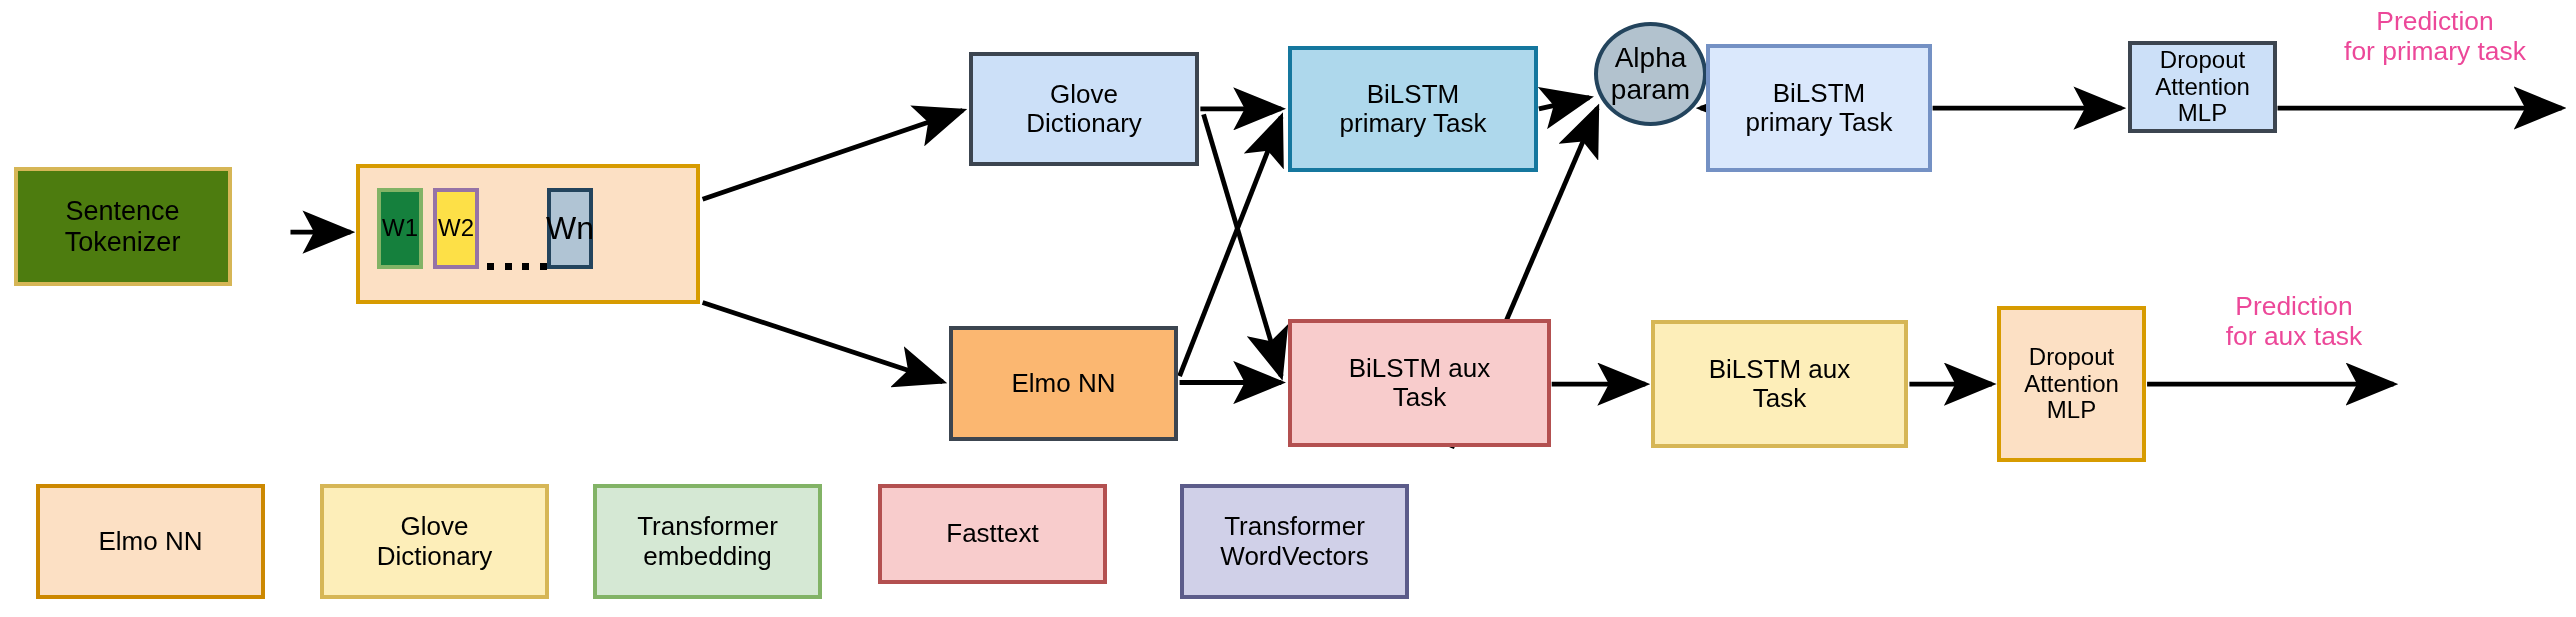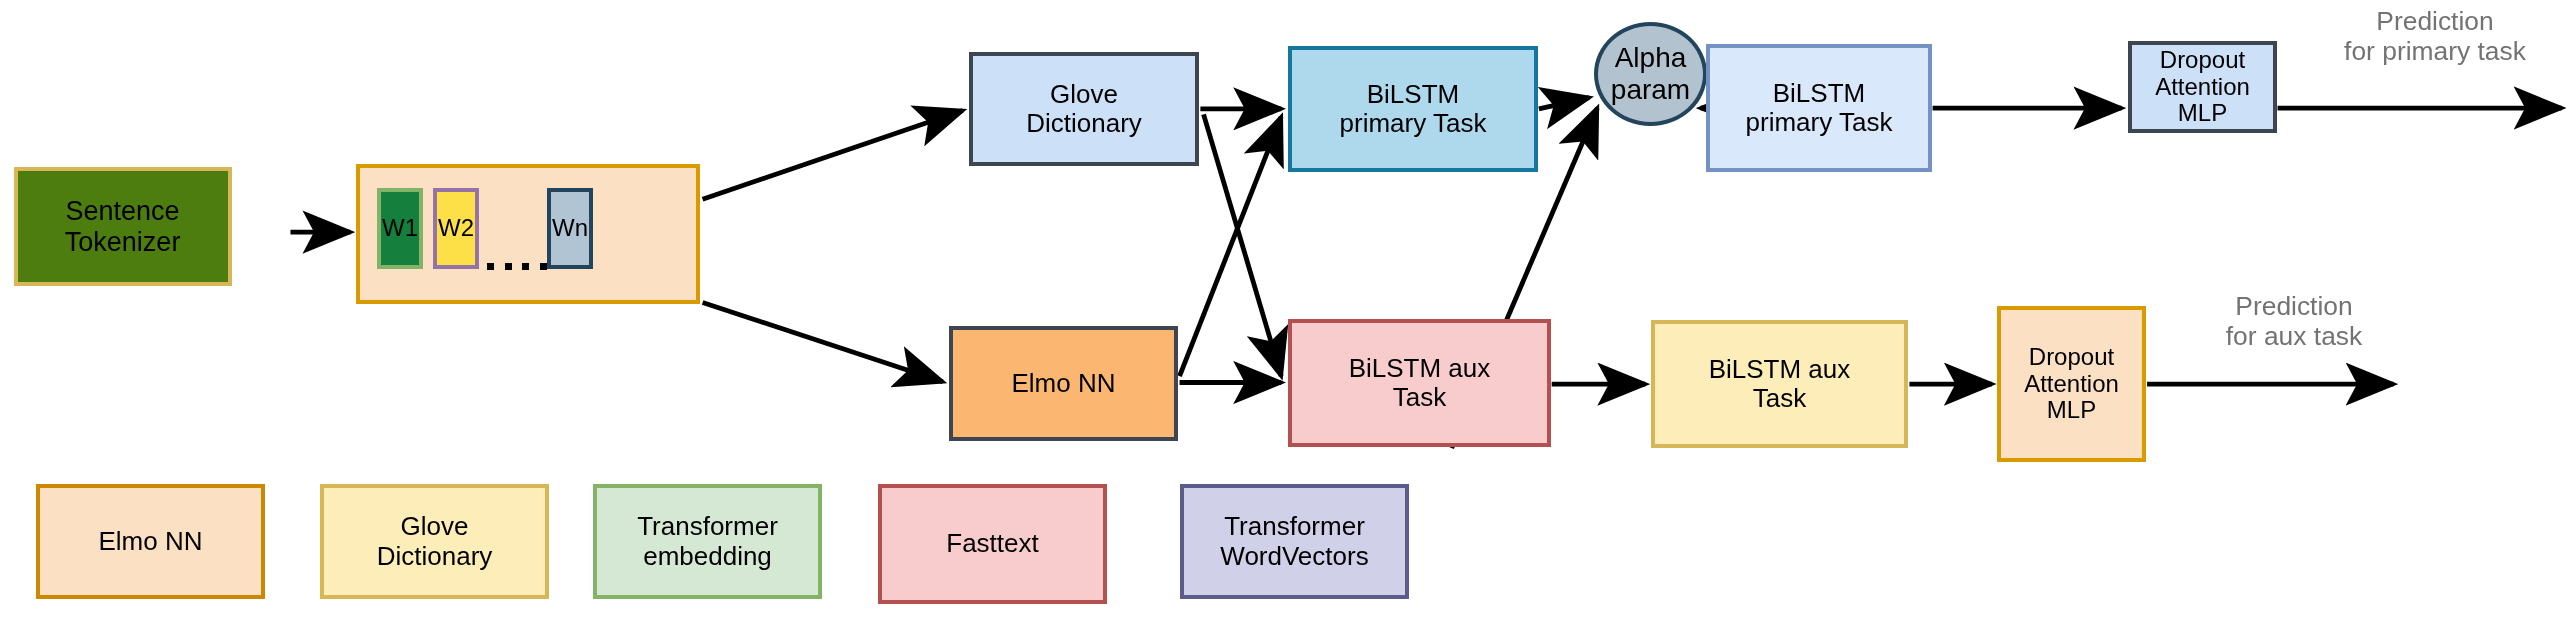--- a/index.html
+++ b/index.html
@@ -31,21 +31,21 @@
     z-index: 5;
   }
   .node.rect {
     border-style: solid;
   }
   .node.ellipse {
     border-radius: 50%;
   }
   .label {
     position: absolute;
-    color: #737373;
+    color: #ec4899;
     text-align: center;
     line-height: 1.14;
     white-space: pre-line;
     z-index: 6;
   }
   svg.edges {
     position: absolute;
     left: 0;
     top: 0;
     width: 2576px;
@@ -97,21 +97,21 @@
     </g>
   </svg>
 
   <div class="node rect" style="left: 13.6px; top: 167px; width: 218px; height: 119px; background: #4d7c0f; border: 4px solid rgb(214, 182, 86); font-size: 27px;">Sentence
 Tokenizer</div>
 
   <div class="node rect" style="left: 356px; top: 164px; width: 344px; height: 140px; background: rgb(252, 224, 196); border: 4px solid rgb(215, 155, 0);"></div>
 
   <div class="node rect" style="left: 377px; top: 188px; width: 46px; height: 81px; background: #15803d; border: 4px solid rgb(130, 179, 102); font-size: 24px;">W1</div>
   <div class="node rect" style="left: 433px; top: 188px; width: 46px; height: 81px; background: #fde047; border: 4px solid rgb(150, 115, 166); font-size: 24px;">W2</div>
-  <div class="node rect" style="left: 547px; top: 188px; width: 46px; height: 81px; background: rgb(176, 196, 212); border: 4px solid rgb(35, 68, 93); font-size: 24px;">Wn</div>
+  <div class="node rect" style="left: 547px; top: 188px; width: 46px; height: 81px; background: rgb(176, 196, 212); border: 4px solid rgb(35, 68, 93); font-size: 32px;">Wn</div>
 
   <div class="dots" id="ellipsis-dots" style="left: 487px; top: 263px;">
       <i></i>
       <i></i>
       <i></i>
       <i></i>
     </div>
 
   <div class="node rect" style="left: 969px; top: 52px; width: 230px; height: 114px; background: rgb(204, 224, 248); border: 4px solid rgb(60, 69, 80); font-size: 26px;">Glove
 Dictionary</div>
@@ -145,19 +145,19 @@
 for primary task</div>
   <div class="label" style="left: 2170px; top: 291px; width: 248px; font-size: 26.4px;">Prediction
 for aux task</div>
 
   <div id="legend-layer">
       <div class="node rect" style="left: 36px; top: 484px; width: 229px; height: 115px; background: rgb(252, 224, 196); border: 4px solid rgb(204, 136, 0); font-size: 26px;"><span>Elmo NN</span></div>
       <div class="node rect" style="left: 320px; top: 484px; width: 229px; height: 115px; background: rgb(253, 238, 185); border: 4px solid rgb(214, 182, 86); font-size: 26px;"><span>Glove
 Dictionary</span></div>
       <div class="node rect" style="left: 593px; top: 484px; width: 229px; height: 115px; background: rgb(213, 232, 212); border: 4px solid rgb(130, 179, 102); font-size: 26px;"><span>Transformer
 embedding</span></div>
-      <div class="node rect" style="left: 878px; top: 484px; width: 229px; height: 120px; background: rgb(248, 204, 204); border: 4px solid rgb(179, 80, 80); font-size: 26px;"><span>Fasttext</span></div>
+      <div class="node rect" style="left: 878px; top: 484px; width: 229px; height: 100px; background: rgb(248, 204, 204); border: 4px solid rgb(179, 80, 80); font-size: 26px;"><span>Fasttext</span></div>
       <div class="node rect" style="left: 1180px; top: 484px; width: 229px; height: 115px; background: rgb(208, 208, 232); border: 4px solid rgb(92, 92, 138); font-size: 26px;"><span>Transformer
 WordVectors</span></div>
     </div>
 
 </div>
 
 
 </body></html>

